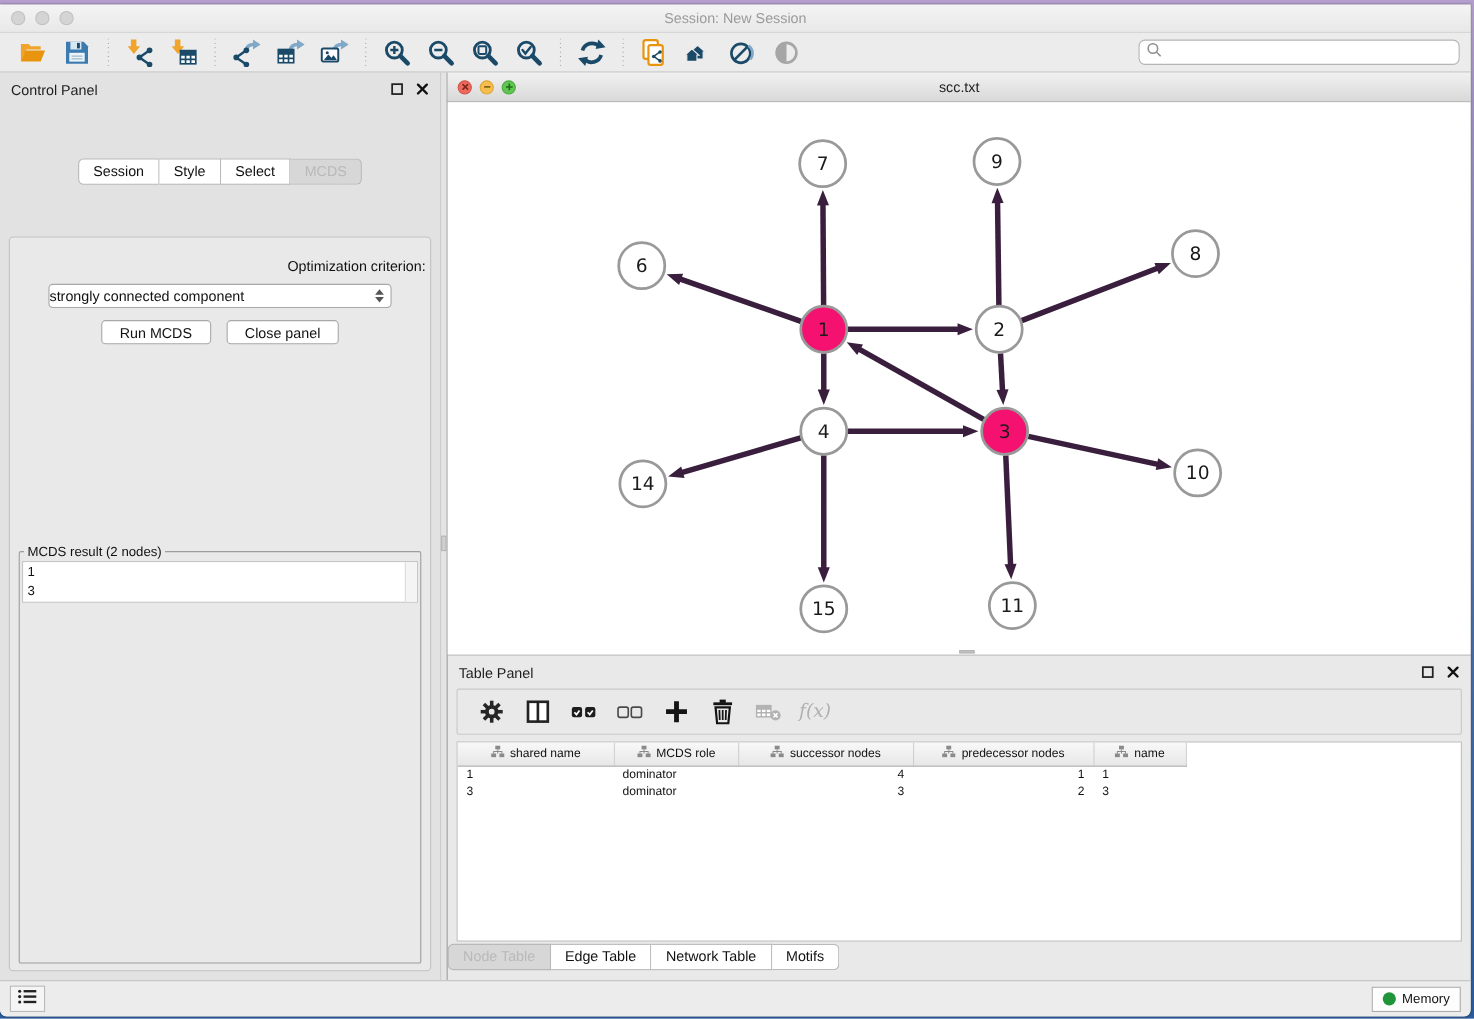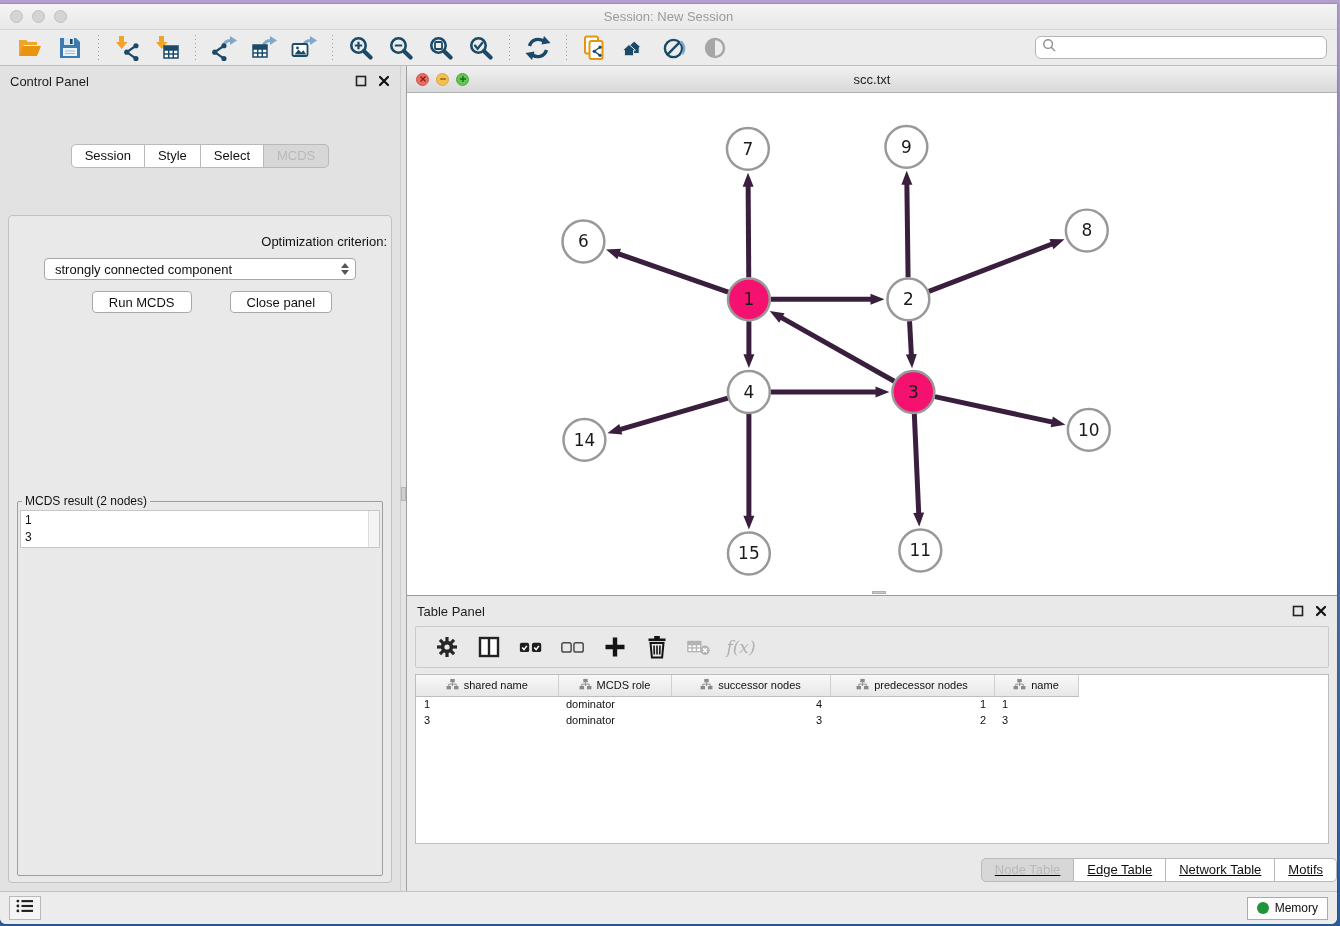--- a/index.html
+++ b/index.html
@@ -48,29 +48,29 @@
     border-left:none; padding:3px 13px 4px; cursor:default; }
   .seg:first-child { border-left:1px solid #b9b9b9; border-radius:5px 0 0 5px; }
   .seg:last-child { border-radius:0 5px 5px 0; }
   .seg.active { background:#d7d7d7; color:#b9b9b9; }
 
   .cp-content { flex:1; margin:-1px 8px 8px; background:#e9e9e9;
     border:1px solid #c2c2c2; border-radius:4px; display:flex; flex-direction:column;
     padding:18px 4px 4px; min-height:0; }
   .opt-label { text-align:right; font-size:13px; color:#111; margin-bottom:9px; }
   .dropdown { width:312px; margin:0 auto; height:22px; background:#fff; border:1px solid #a8a8a8;
-    border-radius:4px; display:flex; align-items:center; font-size:13px; color:#111; padding:0 4px 0 10px; }
+    border-radius:4px; display:flex; align-items:center; font-size:13px; color:#111; padding:0 4px 0 0; }
   .dropdown .dd-label { flex:1; }
   .stepper { display:flex; flex-direction:column; gap:2px; padding-right:2px; }
   .stepper i { display:block; width:0; height:0; border-left:4px solid transparent; border-right:4px solid transparent; }
   .stepper .up { border-bottom:5px solid #555; }
   .stepper .dn { border-top:5px solid #555; }
   .btn-row { display:flex; justify-content:center; gap:14px; margin-top:11px; }
   .pushbtn { height:22px; background:#fff; border:1px solid #a8a8a8; border-radius:4px;
-    font-size:13px; color:#111; padding:0 16px; font-family:"Liberation Sans",sans-serif;margin-left:24px; }
+    font-size:13px; color:#111; padding:0 16px; font-family:"Liberation Sans",sans-serif; }
   .cp-spacer { flex:1; }
   fieldset.resultbox { margin:0 4px 2px; border:1px solid #9e9e9e; border-radius:2px;
     height:382px; display:flex; flex-direction:column; padding:2px; background:#e9e9e9; }
   fieldset.resultbox legend { font-size:12px; color:#111; padding:0 3px; margin-left:2px; }
   .result-scroll { flex:1; background:#fff; border:1px solid #c6c6c6; display:flex; min-height:0; }
   .result-text { flex:1; font-size:12px; color:#111; padding:1px 4px; white-space:pre; line-height:17px; }
   .result-track { width:11px; background:#f4f4f4; border-left:1px solid #ddd; }
 
   
   .v-divider { width:7px; background:#e4e4e4; border-left:1px solid #cdcdcd; border-right:1px solid #9f9f9f;
@@ -102,21 +102,21 @@
   .tp-toolbar .tbicon { margin:0 6px; }
   .fx { font-family:"DejaVu Serif", serif; font-style:italic; font-size:17px; color:#b0b0b0; }
   .tp-viewport { margin:6px 8px 0; background:#fff; border:1px solid #bdbdbd; flex:1; overflow:hidden; min-height:0; }
   table.datatable { border-collapse:collapse; font-size:11px; color:#111; }
   table.datatable th { background:linear-gradient(#f8f8f8,#e7e7e7); border-right:1px solid #d0d0d0;
     border-bottom:1px solid #bdbdbd; font-weight:normal; height:21px; padding:0 4px; white-space:nowrap; }
   table.datatable th .thwrap { display:flex; align-items:center; justify-content:center; gap:5px; }
   table.datatable th svg { width:13px; height:13px; flex:0 0 auto; }
   table.datatable td { height:16px; padding:0 8px; white-space:nowrap; }
   td.al { text-align:left; } td.ar { text-align:right; }
-  .tp-tabs { display:flex; justify-content:flex-end; padding:14px 0 9px;text-decoration:underline; }
+  .tp-tabs { display:flex; justify-content:flex-start; padding:2px 0 9px; }
 
   
   .statusbar { height:33px; background:#ececec; border-top:1px solid #c4c4c4;
     display:flex; align-items:center; padding:0 9px; }
   .status-left-btn { width:32px; height:24px; background:#f5f5f5; border:1px solid #b9b9b9;
     display:flex; align-items:center; justify-content:center; }
   .status-left-btn svg { width:20px; height:16px; }
   .memory-btn { margin-left:auto; height:23px; background:#fdfdfd; border:1px solid #ababab;
     display:flex; align-items:center; gap:6px; padding:0 9px; font-size:12px; color:#111;
     font-family:"Liberation Sans",sans-serif; }

